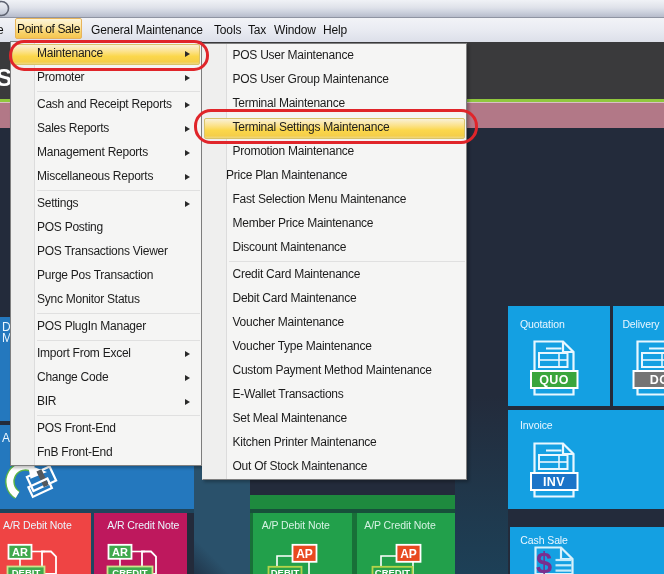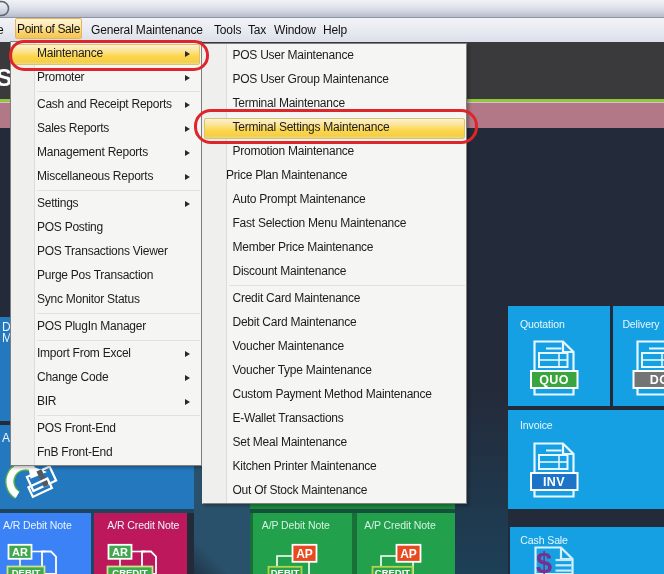--- a/index.html
+++ b/index.html
@@ -64,21 +64,21 @@
       <path d="M17.5 32 A 14.5 14.5 0 0 1 33.5 5.2" fill="none" stroke="#ffffff" stroke-width="6.8"></path>
       <path d="M28 1.8 L47 9 L30.5 15.8 Z" fill="#ffffff"></path>
       <g transform="rotate(-25 42 18)">
         <rect x="30" y="8" width="25" height="15.5" fill="none" stroke="#fff" stroke-width="2.2"></rect>
         <rect x="41" y="7" width="5.5" height="17.5" fill="#54595d"></rect>
         <rect x="27" y="18" width="21" height="10.5" fill="none" stroke="#fff" stroke-width="2.2"></rect>
       </g>
     </svg>
   </div>
 
-  <div class="tile" style="left:0;top:513.4px;width:91px;height:61px;background:#3b82f6;">
+  <div class="tile" style="left:0;top:513.4px;width:91px;height:61px;background:#ef4444;">
     <div class="tlabel" style="left:3px;top:5.5px;">A/R Debit Note</div>
   </div>
   <div class="tile" style="left:94.3px;top:513.4px;width:93px;height:61px;background:#be185d;">
     <div class="tlabel" style="left:13px;top:5.5px;">A/R Credit Note</div>
   </div>
 
   <div class="tile" style="left:193.5px;top:466px;width:56.3px;height:108px;background:linear-gradient(45deg,#20354a 0%,#2a516b 22%,#2a516b 100%);"></div>
 
   <div class="tile" style="left:249.8px;top:495px;width:205.2px;height:79px;background:#1e8a3e;"></div>
   <div class="tile" style="left:249.8px;top:513.4px;width:205.2px;height:61px;background:#187038;"></div>
@@ -237,21 +237,20 @@
   </div>
 
   <div class="menu" id="menuS" style="left:202px;top:43px;width:265px;border-left-color:#eeeeec;">
     <div class="gutter" style="left:0;width:23.5px;border-right:1px solid #dcdcdc;"></div>
     <div class="mi"><span style="left:29.5px;">POS User Maintenance</span></div>
     <div class="mi"><span style="left:29.5px;">POS User Group Maintenance</span></div>
     <div class="mi"><span style="left:29.5px;">Terminal Maintenance</span></div>
     <div class="mi hl"><div class="hlbox"></div><span style="left:29.5px;">Terminal Settings Maintenance</span></div>
     <div class="mi"><span style="left:29.5px;">Promotion Maintenance</span></div>
     <div class="mi"><span style="left:23px;">Price Plan Maintenance</span></div>
-    <div class="mi"><span style="left:29.5px;">Auto Prompt Maintenance</span></div>
     <div class="mi"><span style="left:29.5px;">Fast Selection Menu Maintenance</span></div>
     <div class="mi"><span style="left:29.5px;">Member Price Maintenance</span></div>
     <div class="mi"><span style="left:29.5px;">Discount Maintenance</span></div>
     <div class="sep">
         <div style="left:26px;"></div>
       </div>
     <div class="mi"><span style="left:29.5px;">Credit Card Maintenance</span></div>
     <div class="mi"><span style="left:29.5px;">Debit Card Maintenance</span></div>
     <div class="mi"><span style="left:29.5px;">Voucher Maintenance</span></div>
     <div class="mi"><span style="left:29.5px;">Voucher Type Maintenance</span></div>

